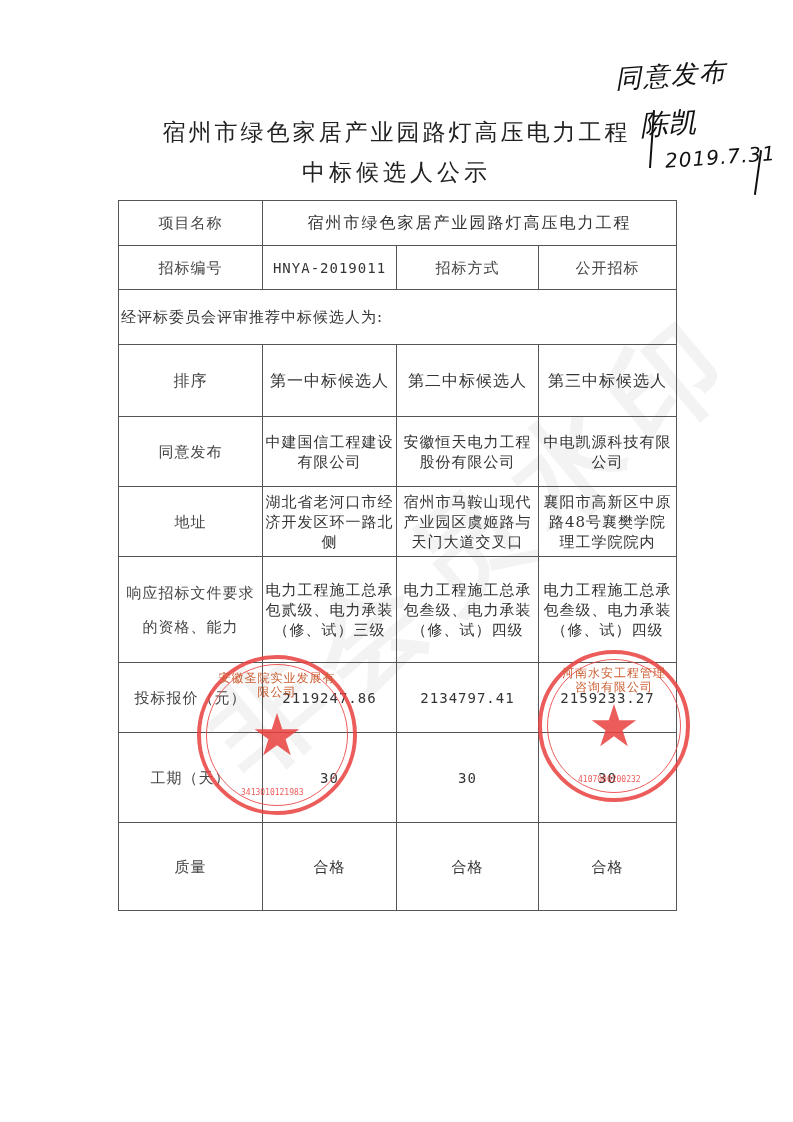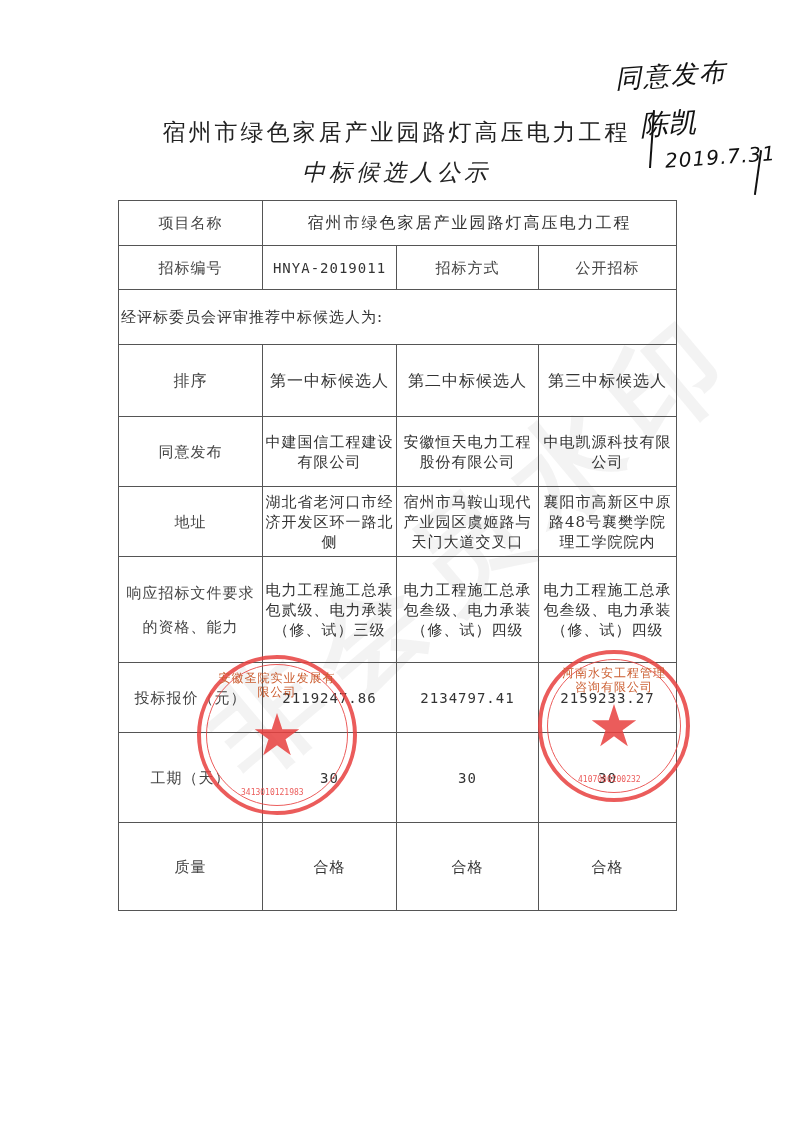--- a/index.html
+++ b/index.html
@@ -13,21 +13,21 @@
     }
     .title {
       position: absolute;
       left: 0; width: 793px;
       text-align: center;
       font-size: 23px;
       letter-spacing: 3px;
       color: #222;
     }
     .title.l1 { top: 117px; }
-    .title.l2 { top: 157px; letter-spacing: 4px; font-style: italic; }
+    .title.l2 { top: 157px; letter-spacing: 4px; }
 
     .sig {
       position: absolute;
       font-family: "DejaVu Sans", sans-serif;
       color: #111;
       font-style: italic;
       transform: rotate(-4deg);
     }
     .sig.a { left: 615px; top: 58px; font-size: 26px; letter-spacing: 2px; }
     .sig.b { left: 640px; top: 105px; font-size: 28px; }

